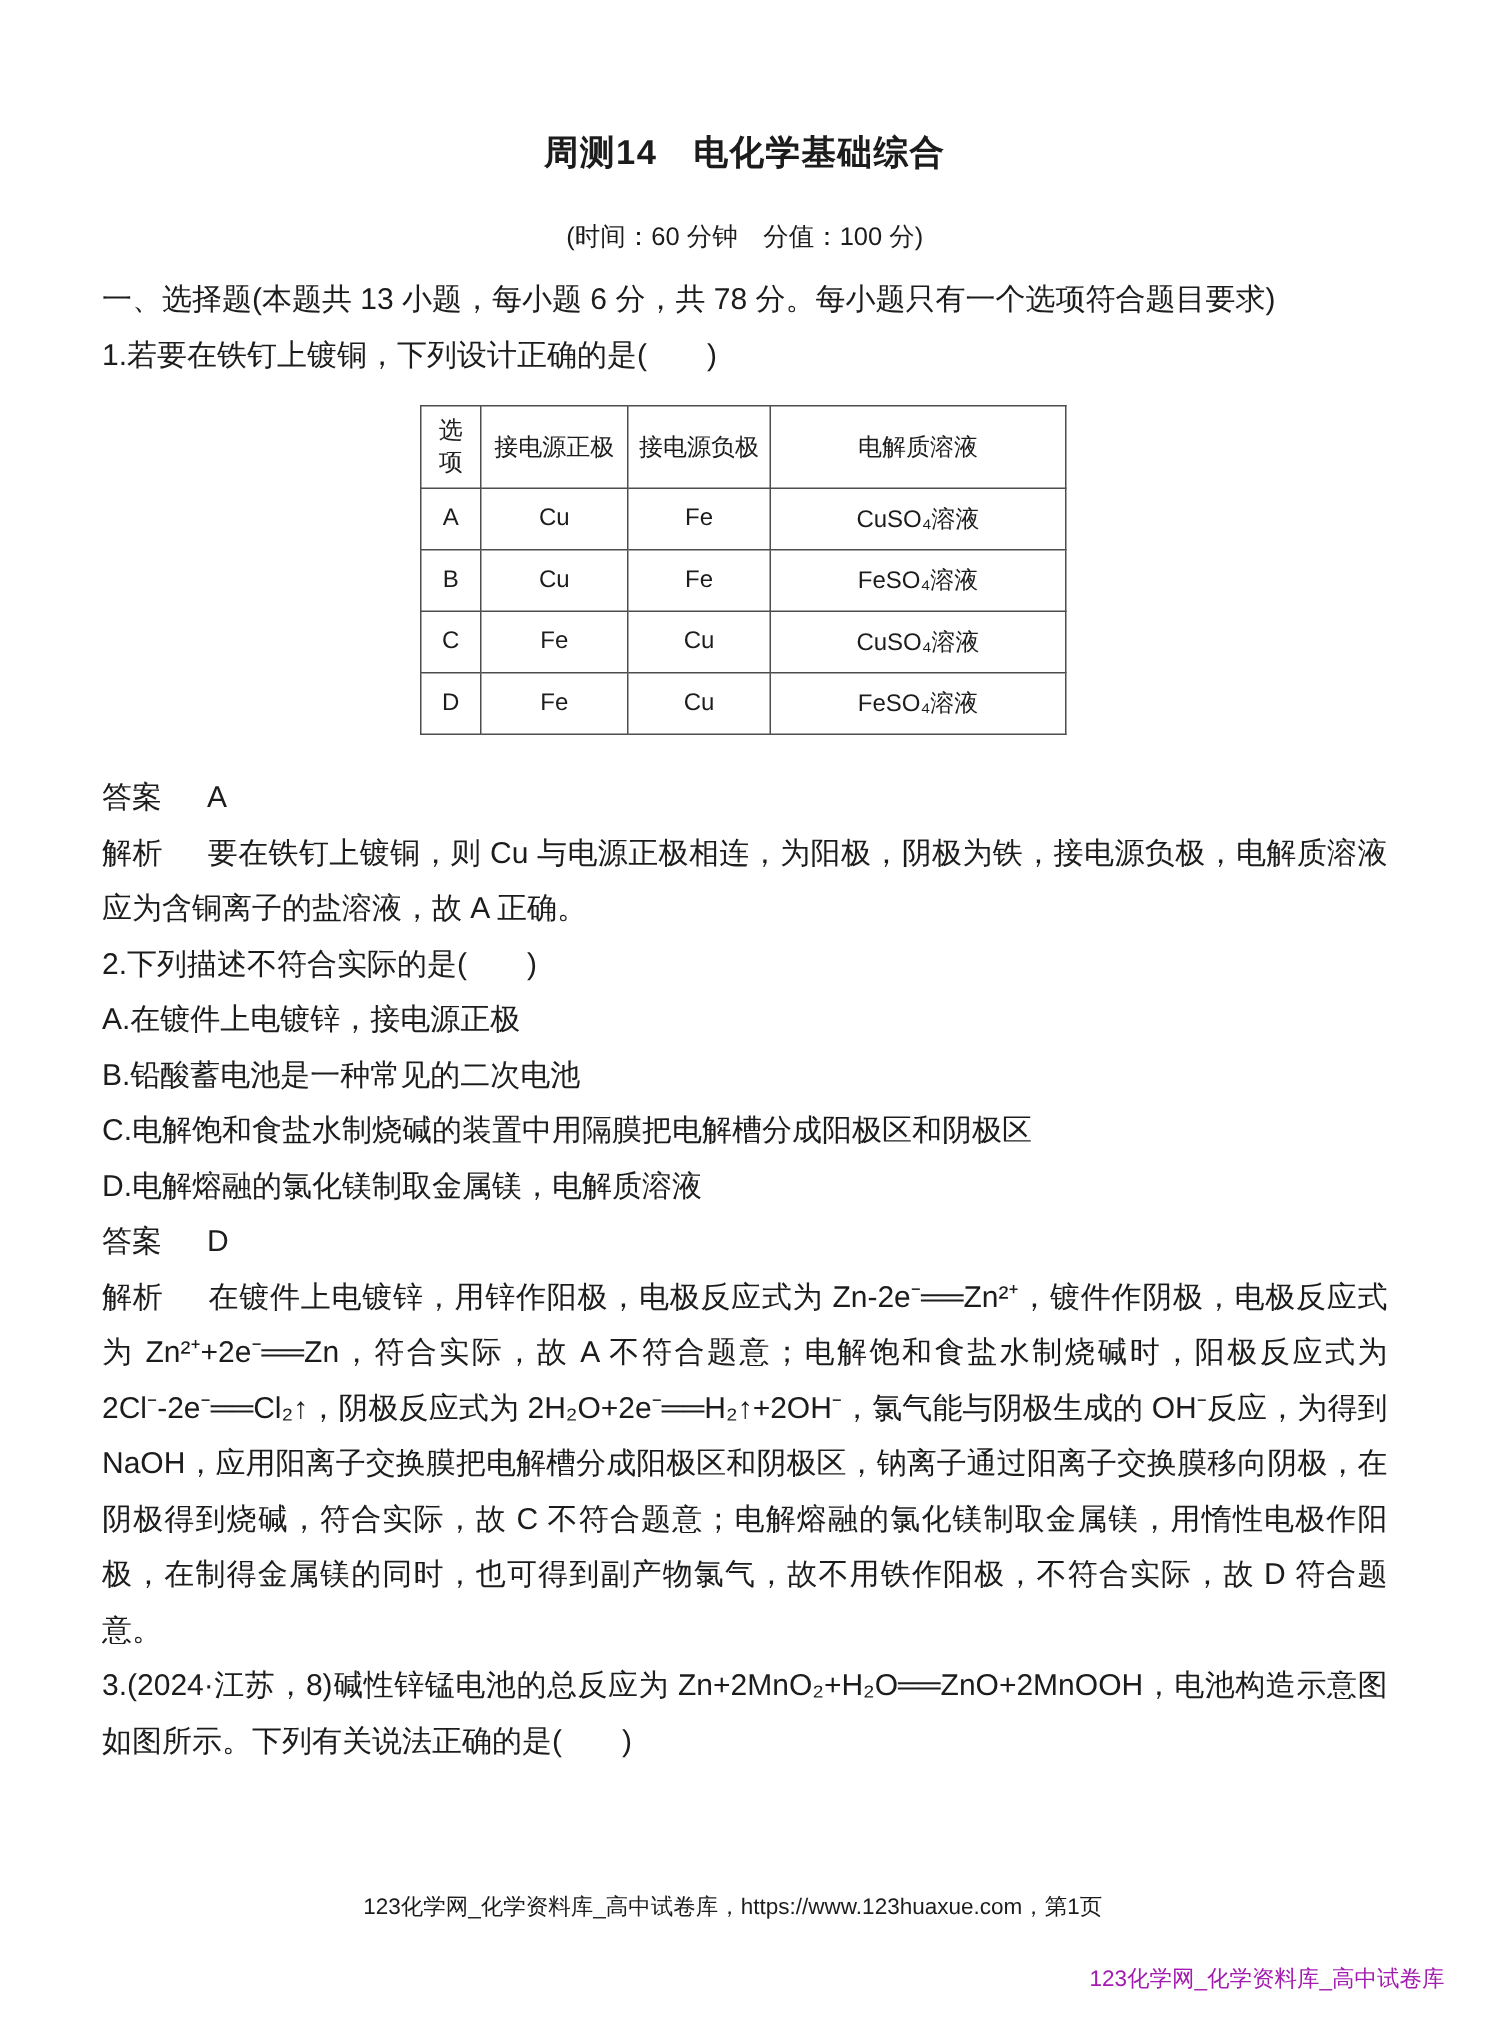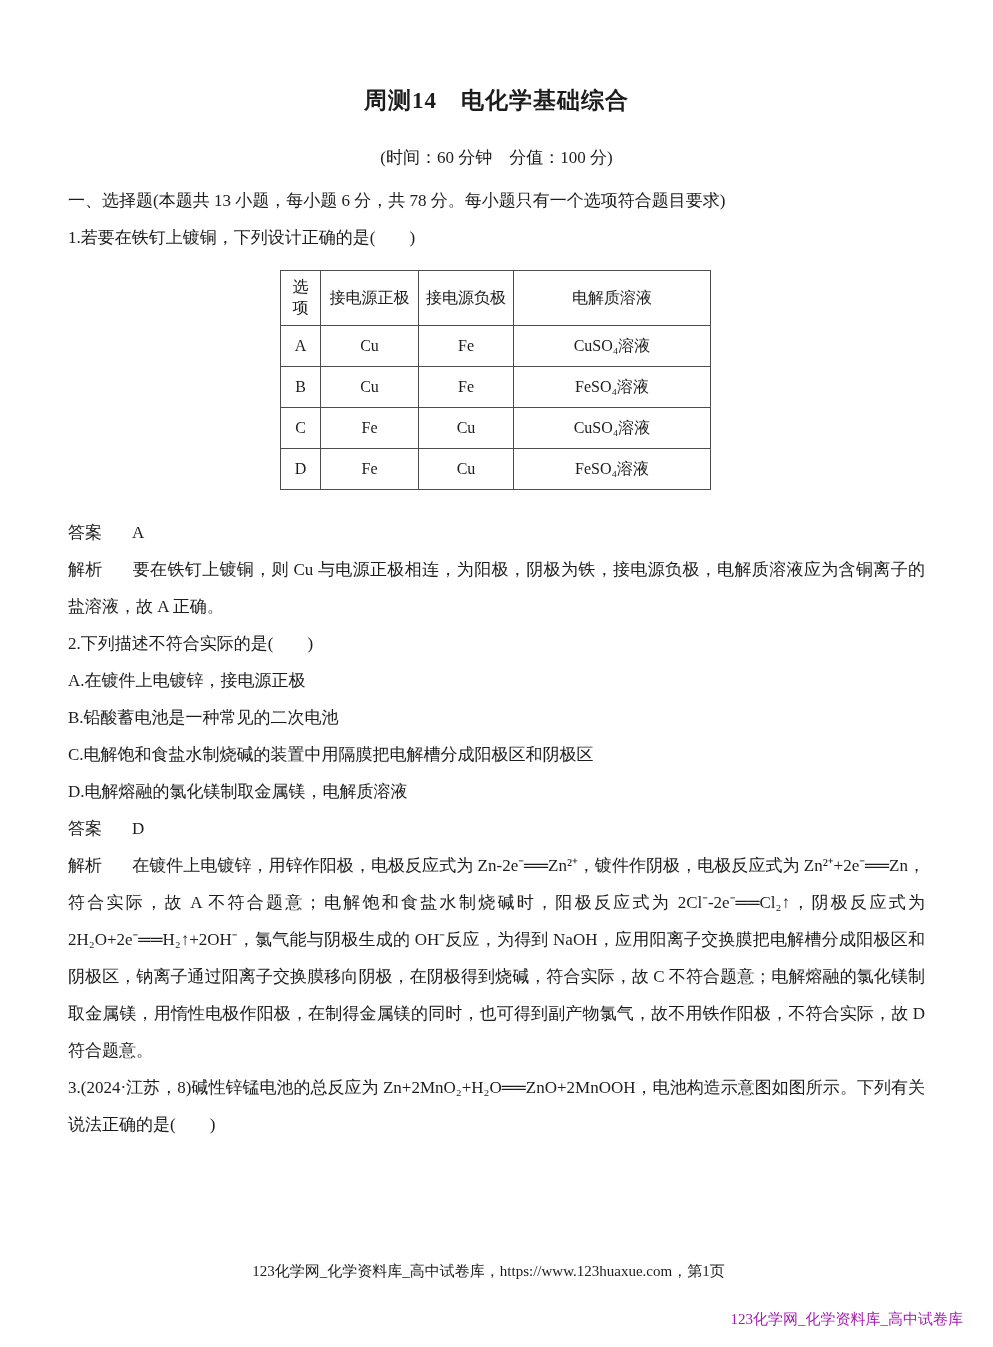--- a/index.html
+++ b/index.html
@@ -6,21 +6,21 @@
     margin: 0;
     padding: 0;
     background: #ffffff;
   }
   .page {
     position: relative;
     width: 993px;
     height: 1347px;
     background: #ffffff;
     color: #1c1c1c;
-    font-family: Liberation Serif, serif;
+    font-family: Liberation Sans, sans-serif;
     overflow: hidden;
   }
   .content {
     padding: 0 68px;
   }
   .doc-title {
     margin: 84px 0 0 0;
     text-align: center;
     font-size: 23px;
     font-weight: bold;
@@ -28,21 +28,21 @@
     letter-spacing: 1px;
   }
   .subtitle {
     margin: 28px 0 0 0;
     text-align: center;
     font-size: 17px;
     line-height: 24px;
   }
   .para {
     margin: 0;
-    font-size: 17px;
+    font-size: 20px;
     line-height: 37px;
     text-align: justify;
   }
   .first-body {
     margin-top: 12px;
   }
   .label {
     margin-right: 30px;
   }
   .answer-letter {

